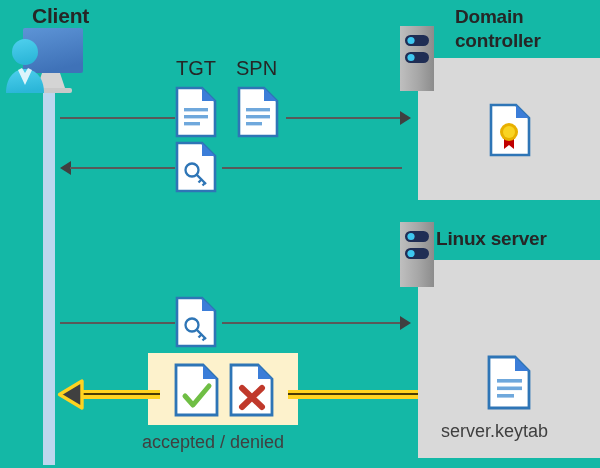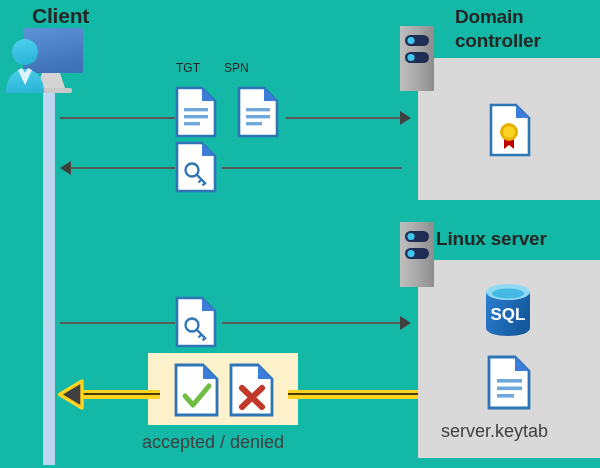--- a/index.html
+++ b/index.html
@@ -36,21 +36,21 @@
     letter-spacing: -0.2px;
   }
   .caption {
     color: #404040;
     font-size: 18px;
     line-height: 21px;
     white-space: nowrap;
   }
   .small-label {
     color: #262626;
-    font-size: 12px;
+    font-size: 20px;
     line-height: 20px;
     white-space: nowrap;
   }
 
   
   .lifeline {
     background: #bdd7ee;
   }
 
   
@@ -117,21 +117,21 @@
 
       <circle cx="21" cy="27" r="13" fill="url(#persGrad)"></circle>
 
       <path d="M2 68 C2 53 10 44 21 44 C32 44 40 53 40 68 Z" fill="url(#persGrad)"></path>
 
       <path d="M14 45 L21 60 L28 45 L24 43 L21 48 L18 43 Z" fill="#ddf4fb"></path>
     </svg>
   </div>
 
   <div class="abs small-label" style="left:176px; top:58px;">TGT</div>
-  <div class="abs small-label" style="left:224px; top:58px;">SPN</div>
+  <div class="abs small-label" style="left:236px; top:58px;">SPN</div>
 
   <div class="abs hline" style="left:60px; top:117px; width:115px;"></div>
   <div class="abs hline" style="left:286px; top:117px; width:115px;"></div>
   <div class="abs arrow-right" style="left:400px; top:111px;"></div>
 
   <div class="abs" style="left:175px; top:86px; width:42px; height:52px;">
     <svg width="42" height="52" viewBox="0 0 42 52">
       <path d="M2 2 H27 L40 15 V50 H2 Z" fill="#ffffff" stroke="#2e75b6" stroke-width="2.6"></path>
       <path d="M27 2 L40 15 H27 Z" fill="#3b7dd8"></path>
       <rect x="9" y="22" width="24" height="3.4" fill="#6fa8dc"></rect>
@@ -226,34 +226,20 @@
         </linearGradient>
       </defs>
       <rect x="0" y="0" width="34" height="65" fill="url(#srvGrad2)"></rect>
       <rect x="5" y="9" width="24" height="11" rx="5.5" fill="#1f2d54"></rect>
       <circle cx="11" cy="14.5" r="3.6" fill="#3ec8f0"></circle>
       <rect x="5" y="26" width="24" height="11" rx="5.5" fill="#1f2d54"></rect>
       <circle cx="11" cy="31.5" r="3.6" fill="#3ec8f0"></circle>
     </svg>
   </div>
 
-  <div class="abs" style="left:480px; top:282px; width:56px; height:56px;">
-    <svg width="56" height="56" viewBox="0 0 56 56">
-      <defs>
-        <linearGradient id="sqlGrad" x1="0" y1="0" x2="1" y2="0.4">
-          <stop offset="0%" stop-color="#2b7fd0"></stop>
-          <stop offset="100%" stop-color="#15599e"></stop>
-        </linearGradient>
-      </defs>
-      <path d="M6 10 H50 V46 C50 51 40 54 28 54 C16 54 6 51 6 46 Z" fill="url(#sqlGrad)"></path>
-      <ellipse cx="28" cy="10" rx="22" ry="8" fill="#8fd9f2"></ellipse>
-      <ellipse cx="28" cy="11.5" rx="16" ry="5" fill="#43b9e3"></ellipse>
-      <text x="28" y="38" text-anchor="middle" font-family="Liberation Sans, sans-serif" font-size="17" font-weight="bold" fill="#ffffff">SQL</text>
-    </svg>
-  </div>
 
   <div class="abs" style="left:487px; top:355px; width:44px; height:55px;">
     <svg width="44" height="55" viewBox="0 0 44 55">
       <path d="M2 2 H28 L42 16 V53 H2 Z" fill="#ffffff" stroke="#2e75b6" stroke-width="2.8"></path>
       <path d="M28 2 L42 16 H28 Z" fill="#3b7dd8"></path>
       <rect x="10" y="24" width="25" height="3.6" fill="#6fa8dc"></rect>
       <rect x="10" y="31.5" width="25" height="3.6" fill="#6fa8dc"></rect>
       <rect x="10" y="39" width="17" height="3.6" fill="#6fa8dc"></rect>
     </svg>
   </div>

